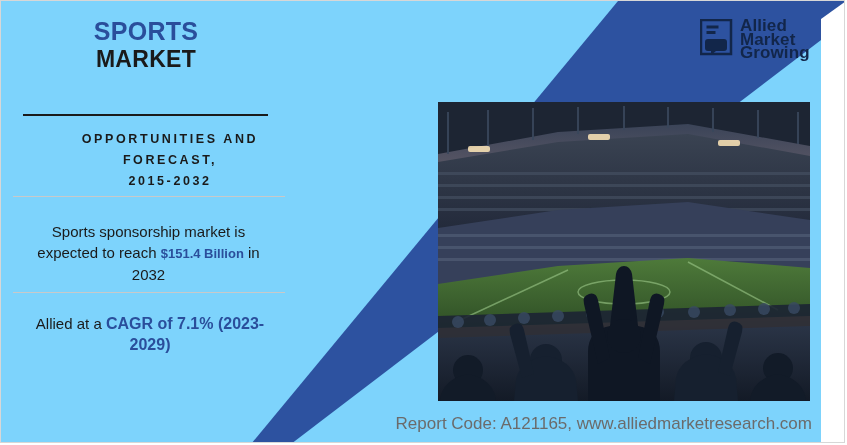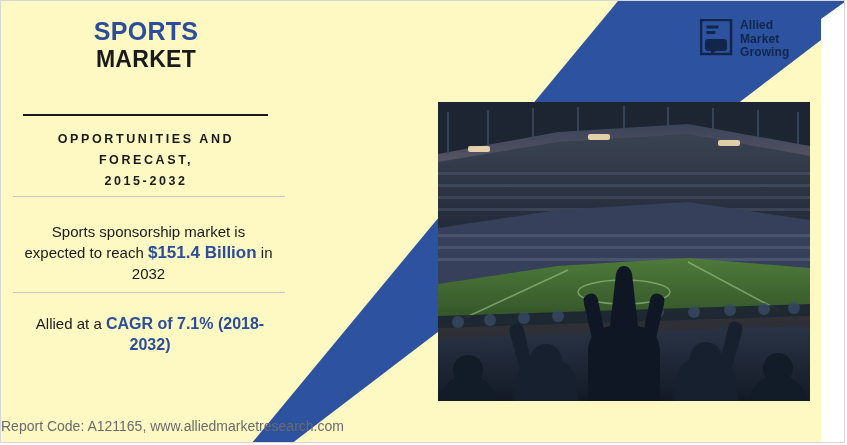--- a/index.html
+++ b/index.html
@@ -7,21 +7,21 @@
     width:847px;height:445px;
     background:#ffffff;
     font-family:"Liberation Sans", sans-serif;
     overflow:hidden;
   }
   .card{
     position:relative;
     width:845px;height:443px;
     border:1px solid #d7d7d7;
     box-sizing:border-box;
-    background:#fef9c3;
+    background:#7dd3fc;
     overflow:hidden;
   }
   
   .band{
     position:absolute;
     top:0;left:0;width:845px;height:443px;
     pointer-events:none;
   }
   
   .left{
@@ -59,31 +59,32 @@
   .subtitle{
     position:absolute;
     left:0;top:128px;
     width:290px;
     text-align:center;
     color:#1a1a1a;
     font-size:12.5px;
     font-weight:bold;
     letter-spacing:2.6px;
     line-height:21px;
+    padding-left:24px;
   }
   .stat1{
     position:absolute;
     left:20px;top:220px;
     width:255px;
     text-align:center;
     color:#1a1a1a;
     font-size:15px;
     line-height:21px;
   }
-  .stat1 b{color:#2a4e9b;font-size:17px;margin-top:19px;}
+  .stat1 b{color:#2a4e9b;font-size:13px;margin-top:19px;}
   .stat2{
     position:absolute;
     left:18px;top:312px;
     width:262px;
     text-align:center;
     color:#1a1a1a;
     font-size:15px;
     line-height:21px;
   }
   .stat2 b{color:#2a4e9b;font-size:16px;}
@@ -101,36 +102,37 @@
   .logo{
     position:absolute;
     right:26px;top:14px;
     z-index:5;
     width:120px;height:48px;
   }
   .logo-text{
     position:absolute;
     left:42px;top:4px;
     color:#12264a;
-    font-size:12px;
+    font-size:17px;
     font-weight:bold;
     line-height:13.5px;
     letter-spacing:.1px;
   }
   .logo-mark{
     position:absolute;
     left:2px;top:4px;
     width:36px;height:38px;
   }
   .footer{
     position:absolute;
     left:0;right:0;bottom:8px;
+    text-align:right;
     padding-right:32px;
     color:#6b6b6b;
-    font-size:14px;
+    font-size:17px;
     z-index:4;
   }
 </style>
 </head>
 <body>
 
 <div class="card">
 
   <svg class="band" viewBox="0 0 845 443" preserveAspectRatio="none">
     <polygon points="617,0 845,0 845,20 290,443 250,443" fill="#2d52a0"></polygon>
@@ -154,21 +156,21 @@
 
     <div class="rule rule-gray rule2"></div>
 
     <div class="stat1">
       <span>Sports sponsorship market is expected to reach </span><b>$151.4 Billion</b><span> in 2032</span>
     </div>
 
     <div class="rule rule-gray rule3"></div>
 
     <div class="stat2">
-      <span>Allied at a </span><b>CAGR of 7.1% (2018-2032)</b>
+      <span>Allied at a </span><b>CAGR of 7.1% (2023-2029)</b>
     </div>
   </div>
 
   <div class="logo">
     <svg class="logo-mark" viewBox="0 0 36 38">
       <rect x="1" y="1" width="30" height="34" fill="none" stroke="#12264a" stroke-width="2.5"></rect>
       <rect x="6.5" y="6.5" width="12" height="3" fill="#12264a"></rect>
       <rect x="6.5" y="12" width="9" height="3" fill="#12264a"></rect>
       <path d="M8 20 h16 a3 3 0 0 1 3 3 v6 a3 3 0 0 1 -3 3 h-8 l-5 4 v-4 h-3 a3 3 0 0 1 -3 -3 v-6 a3 3 0 0 1 3 -3 z" fill="#12264a"></path>
     </svg>

